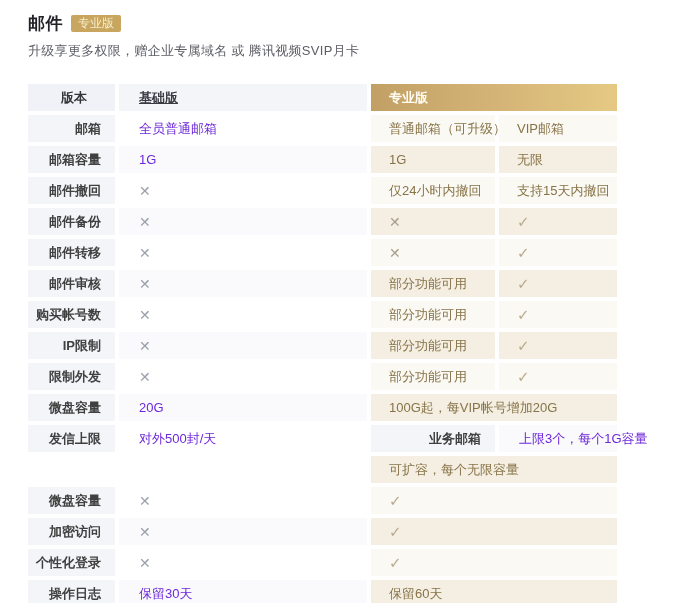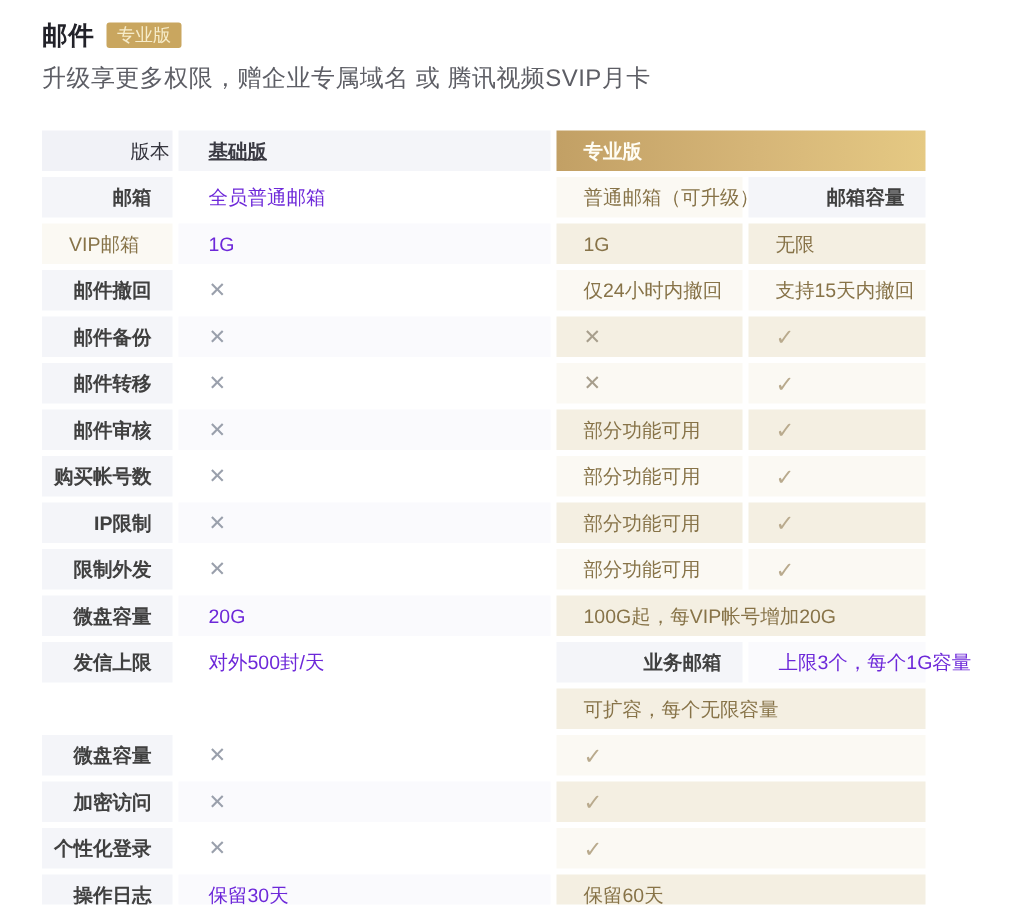--- a/index.html
+++ b/index.html
@@ -8,32 +8,32 @@
     font-family:"Liberation Sans","DejaVu Sans",sans-serif;
     -webkit-font-smoothing:antialiased;
   }
   .wrap{padding:11px 0 0 28px;}
   .titlebar{display:flex;align-items:center;height:24px;}
   .title{font-size:17px;font-weight:bold;color:#222229;letter-spacing:.5px;}
   .badge{
     display:inline-block;margin-left:8px;background:#c9a65f;color:#f6ecca;
     font-size:12px;line-height:17px;padding:0 7px;border-radius:2px;font-weight:normal;
   }
-  .subtitle{margin-top:7px;font-size:16px;color:#5d5e65;letter-spacing:.3px;}
+  .subtitle{margin-top:7px;font-size:13px;color:#5d5e65;letter-spacing:.3px;}
   .table{
     margin-top:24px;display:grid;
     grid-template-columns:87px 248px 124px 118px;
     gap:4px;width:593px;
   }
   .cell{
     height:27px;display:flex;align-items:center;
     font-size:13px;white-space:nowrap;overflow:visible;
   }
   
-  .h-label{background:#f1f2f7;color:#34343d;font-weight:normal;justify-content:flex-end;padding-right:2px;}
+  .h-label{background:#f1f2f7;color:#34343d;font-weight:bold;justify-content:flex-end;padding-right:28px;}
   .h-basic{background:#f4f5f9;color:#3a3a43;font-weight:bold;padding-left:20px;text-decoration:underline;}
   .h-pro{
     grid-column:3/5;background:linear-gradient(90deg,#c2a065 0%,#d6b678 55%,#e5c983 100%);
     color:#fffdf4;font-weight:bold;padding-left:18px;
   }
   
   .c-label{background:#f4f5f9;color:#404040;font-weight:bold;justify-content:flex-end;padding-right:14px;}
   .c-basic{background:#ffffff;color:#6d28d9;padding-left:20px;}
   .c-basic.tint{background:#fafafd;}
   .c-pro{background:#fbf9f3;color:#877348;padding-left:18px;}
@@ -57,22 +57,22 @@
   <div class="subtitle">升级享更多权限，赠企业专属域名 或 腾讯视频SVIP月卡</div>
 
   <div class="table">
     <div class="cell h-label">版本</div>
     <div class="cell h-basic">基础版</div>
     <div class="cell h-pro">专业版</div>
 
   <div class="cell c-label">邮箱</div>
       <div class="cell c-basic">全员普通邮箱</div>
       <div class="cell c-pro">普通邮箱（可升级）</div>
+      <div class="cell c-pro">VIP邮箱</div>
       <div class="cell c-label">邮箱容量</div>
-      <div class="cell c-pro">VIP邮箱</div>
       <div class="cell c-basic tint">1G</div>
       <div class="cell c-pro tint">1G</div>
       <div class="cell c-pro tint">无限</div>
       <div class="cell c-label">邮件撤回</div>
       <div class="cell c-basic x">✕</div>
       <div class="cell c-pro">仅24小时内撤回</div>
       <div class="cell c-pro">支持15天内撤回</div>
       <div class="cell c-label">邮件备份</div>
       <div class="cell c-basic tint x">✕</div>
       <div class="cell c-pro tint x">✕</div>

